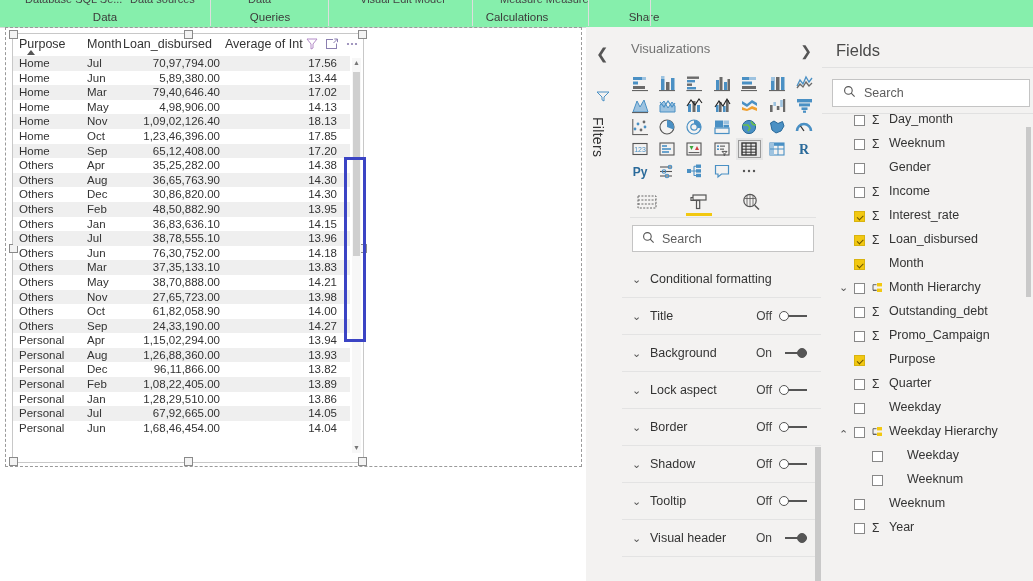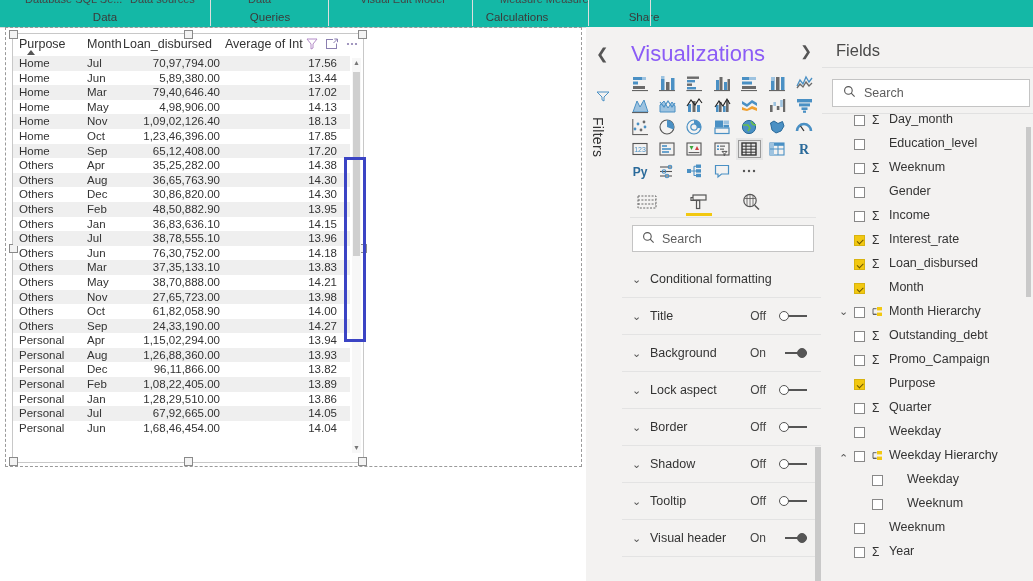--- a/index.html
+++ b/index.html
@@ -4,21 +4,21 @@
 <style>
   html,body{margin:0;padding:0;}
   body{
     width:1033px;height:581px;
     background:#ffffff;
     font-family:"Liberation Sans", sans-serif;
     font-size:12px;color:#333333;
     overflow:hidden;position:relative;
   }
   
-  .ribbon{position:absolute;left:0;top:0;width:1033px;height:27px;background:#14b8a6;border-bottom:1px solid #d9d9d9;}
+  .ribbon{position:absolute;left:0;top:0;width:1033px;height:27px;background:#86efac;border-bottom:1px solid #d9d9d9;}
   .ribbon-clip{position:absolute;left:0;top:0;width:1033px;height:7px;overflow:hidden;}
   .ribbon-clip-inner{position:absolute;left:0;top:-7px;width:1033px;height:14px;display:flex;align-items:center;}
   .clip-item{font-size:11px;color:#444;white-space:nowrap;}
   .ribbon-groups{position:absolute;left:0;top:8px;width:1033px;height:18px;}
   .rgroup{position:absolute;top:0;height:18px;text-align:center;font-size:11.5px;color:#3b3a39;line-height:18px;}
   .rsep{position:absolute;top:-8px;width:1px;height:26px;background:#dedede;}
   
   .visual{position:absolute;left:12px;top:33px;width:350px;height:428px;background:#fff;border:1px solid #c8c8c8;}
   .vhandle{position:absolute;width:7px;height:7px;background:#f3f3f3;border:1px solid #8a8a8a;}
   .vh-tl{left:-4px;top:-4px;}.vh-tc{left:171px;top:-4px;}.vh-tr{right:-4px;top:-4px;}
@@ -42,35 +42,35 @@
   .tthumb{position:absolute;left:1px;top:14px;width:7px;height:184px;background:#cfcfcf;}
   .tarrow{position:absolute;left:0;width:9px;height:10px;text-align:center;font-size:7px;color:#777;line-height:10px;}
   .dashborder{position:absolute;left:5px;top:27px;width:575px;height:438px;border:1px dashed #9a9a9a;pointer-events:none;}
   .hl-box{position:absolute;left:344px;top:157px;width:22px;height:185px;border:3px solid #3b44c4;box-sizing:border-box;}
   
   .vizrail{position:absolute;left:586px;top:27px;width:36px;height:554px;background:#f3f2f1;border-right:1px solid #e1e1e1;}
   .rail-collapse{position:absolute;left:10px;top:18px;font-size:15px;color:#555;cursor:pointer;}
   .rail-funnel{position:absolute;left:9px;top:62px;}
   .rail-filters{position:absolute;left:4px;top:90px;writing-mode:vertical-rl;font-size:14px;color:#333;letter-spacing:.3px;}
   .vizpanel{position:absolute;left:622px;top:27px;width:200px;height:554px;background:#f3f2f1;border-right:1px solid #e1e1e1;}
-  .viz-title{position:absolute;left:9px;top:14px;font-size:22px;color:#8b5cf6;}
+  .viz-title{position:absolute;left:9px;top:14px;font-size:13px;color:#737373;}
   .viz-expand{position:absolute;right:10px;top:16px;font-size:14px;color:#555;cursor:pointer;}
   .icongrid{position:absolute;left:4px;top:45px;width:192px;display:grid;grid-template-columns:repeat(7,27.4px);grid-auto-rows:22px;}
   .vicon{display:flex;align-items:center;justify-content:center;width:27.4px;height:22px;cursor:pointer;}
   .vicon.sel{background:#e6e6e6;outline:1px solid #9a9a9a;outline-offset:-3px;}
   .tabrow{position:absolute;left:8px;top:160px;width:186px;height:30px;display:flex;gap:18px;align-items:center;border-bottom:1px solid #e1e1e1;}
   .vtab{width:34px;height:26px;display:flex;align-items:center;justify-content:center;position:relative;cursor:pointer;}
   .vtab.active::after{content:"";position:absolute;left:4px;bottom:-1px;width:26px;height:3px;background:#f2c811;}
   .vsearch{position:absolute;left:10px;top:198px;width:180px;height:25px;background:#fff;border:1px solid #c4c4c4;display:flex;align-items:center;}
   .vsearch span.ph{font-size:12.5px;color:#5d5d5d;}
   .fmtlist{position:absolute;left:0;top:234px;width:199px;}
   .fmtrow{position:relative;height:36px;border-bottom:1px solid #e3e3e3;display:flex;align-items:center;}
   .chev{position:absolute;left:10px;top:12px;font-size:11px;color:#555;}
   .fmtlabel{position:absolute;left:28px;font-size:12.5px;color:#333;}
-  .togwrap{position:absolute;right:12px;display:flex;align-items:center;gap:13px;}
+  .togwrap{position:absolute;right:12px;display:flex;align-items:center;gap:7px;}
   .togtext{font-size:12px;color:#444;}
   .toggle{position:relative;width:30px;height:12px;}
   .toggle .bar{position:absolute;left:6px;top:5px;width:22px;height:1.6px;background:#555;}
   .toggle .knob{position:absolute;top:1px;width:10px;height:10px;border-radius:50%;box-sizing:border-box;}
   .toggle.off .knob{left:0;border:1.6px solid #555;background:#fff;}
   .toggle.on .knob{left:18px;background:#555;border:1.6px solid #555;}
   .vizscroll{position:absolute;right:1px;top:420px;width:6px;height:150px;background:#c9c9c9;}
   
   .fieldspanel{position:absolute;left:822px;top:27px;width:211px;height:554px;background:#f3f2f1;}
   .f-title{position:absolute;left:14px;top:14px;font-size:16.5px;color:#4a4a4a;}
@@ -728,24 +728,20 @@
   </div>
   <div class="divline" style="left:0;top:86px;width:211px;height:1px;"></div>
   <div class="fieldlist" id="fieldList" style="top: 82px;">
       <div class="frow">
         <div class="fchk" style="left: 32px; top: 6px;"></div>
         <div class="fsig" style="left: 50px; top: 4px;">Σ</div>
         <div class="fname" style="left: 67px; top: 3px;">Day_month</div>
       </div>
       <div class="frow">
         <div class="fchk" style="left: 32px; top: 6px;"></div>
-        <div class="fname" style="left: 67px; top: 3px;">Education_level</div>
-      </div>
-      <div class="frow">
-        <div class="fchk" style="left: 32px; top: 6px;"></div>
         <div class="fsig" style="left: 50px; top: 4px;">Σ</div>
         <div class="fname" style="left: 67px; top: 3px;">Weeknum</div>
       </div>
       <div class="frow">
         <div class="fchk" style="left: 32px; top: 6px;"></div>
         <div class="fname" style="left: 67px; top: 3px;">Gender</div>
       </div>
       <div class="frow">
         <div class="fchk" style="left: 32px; top: 6px;"></div>
         <div class="fsig" style="left: 50px; top: 4px;">Σ</div>

